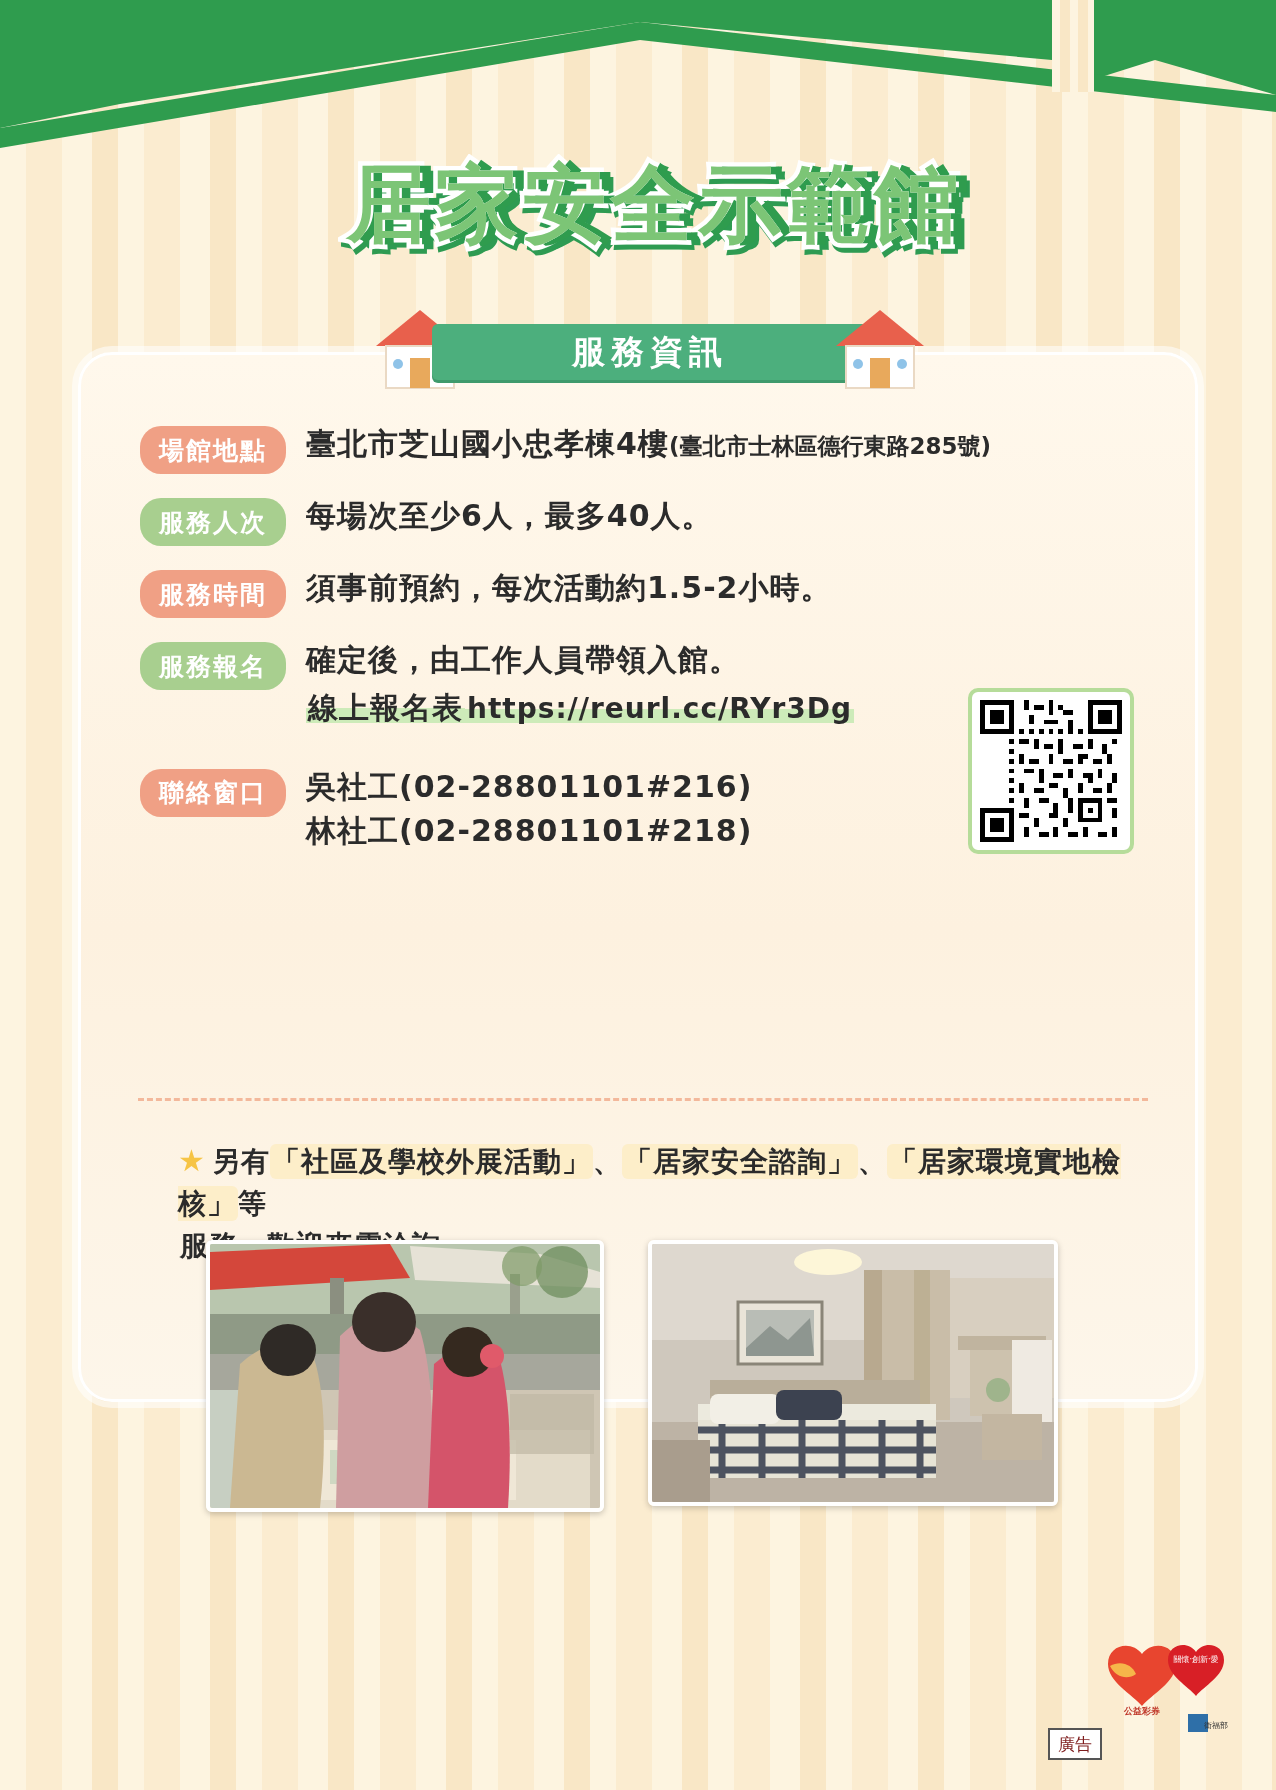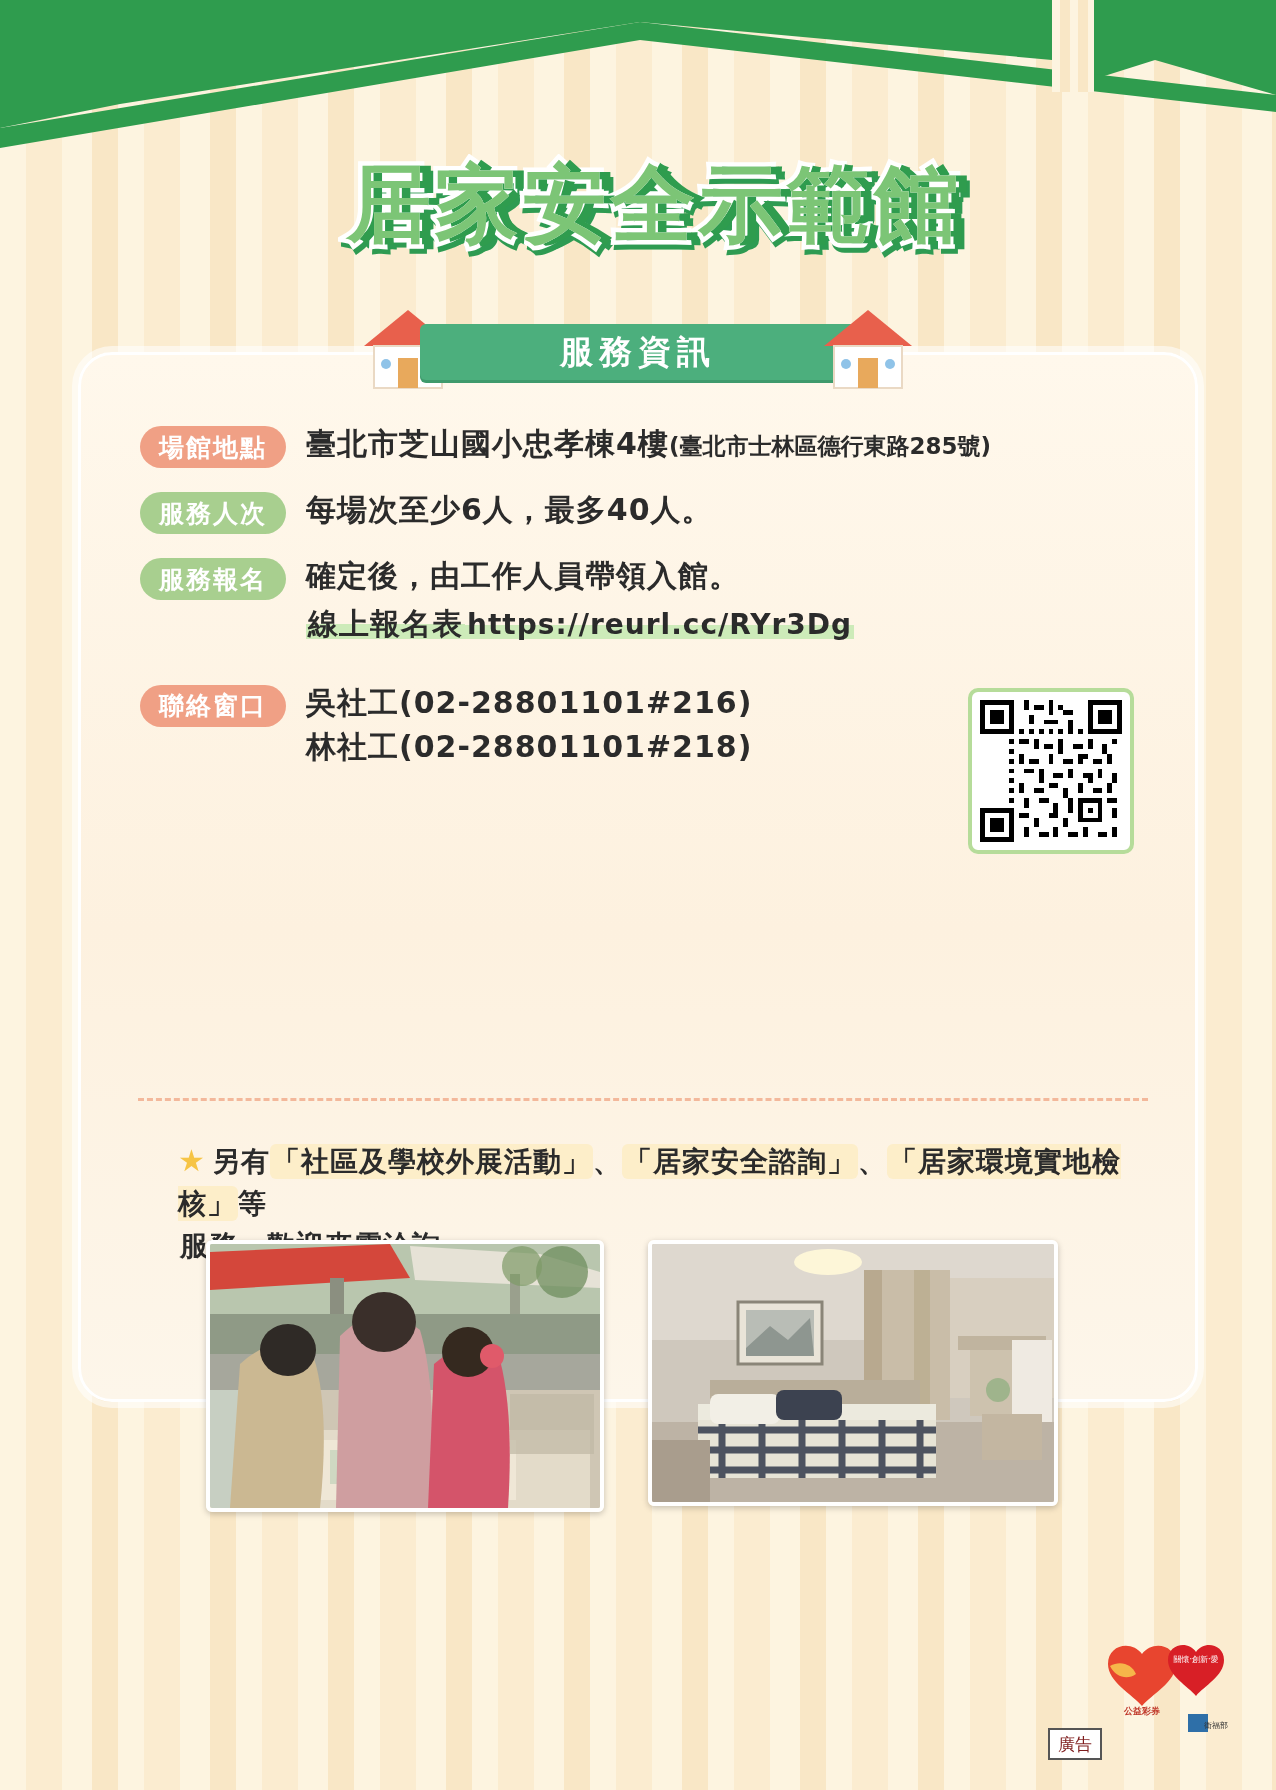--- a/index.html
+++ b/index.html
@@ -74,21 +74,21 @@
     text-shadow:
       0 0 0 #fff,
       11px 0 0 #2f9c4e,
       -1px 11px 0 rgba(0,0,0,0.0);
     filter: drop-shadow(3px 5px 0 #2e9b52);
   }
 
   
   #ribbon {
     position: absolute;
-    left: 360px; top: 306px;
+    left: 372px; top: 306px;
     width: 556px; height: 84px; text-align: right;
   }
   #ribbon-bar {
     position: absolute;
     left: 60px; top: 18px;
     width: 436px; height: 56px;
     background: #4caf7d;
     border-radius: 6px;
     color: #ffffff;
     font-family: "DejaVu Sans", sans-serif;
@@ -111,21 +111,21 @@
     width: 1000px;
   }
   .row {
     display: flex;
     align-items: flex-start;
     margin-bottom: 20px;
   }
   .tag {
     flex: 0 0 auto;
     width: 146px;
-    height: 42px;
+    height: 48px;
     border-radius: 21px;
     color: #fff;
     font-family: "DejaVu Sans", sans-serif;
     font-weight: bold;
     font-size: 25px;
     letter-spacing: 2px;
     display: flex;
     align-items: center;
     justify-content: center;
     margin-right: 20px;
@@ -269,20 +269,24 @@
       <div class="rowtext">
         <span>臺北市芝山國小忠孝棟4樓</span><span class="small">(臺北市士林區德行東路285號)</span>
       </div>
     </div>
 
     <div class="row">
       <div class="tag green">服務人次</div>
       <div class="rowtext">每場次至少6人，最多40人。</div>
     </div>
 
+    <div class="row">
+      <div class="tag orange">服務時間</div>
+      <div class="rowtext">須事前預約，每次活動約1.5-2小時。</div>
+    </div>
 
     <div class="row">
       <div class="tag green">服務報名</div>
       <div class="rowtext" style="max-width:690px;">
         <div>確定後，由工作人員帶領入館。</div>
         <div style="margin-top:4px;">
           <span class="hl">線上報名表</span><span class="hl url">https://reurl.cc/RYr3Dg</span>
         </div>
       </div>
     </div>

